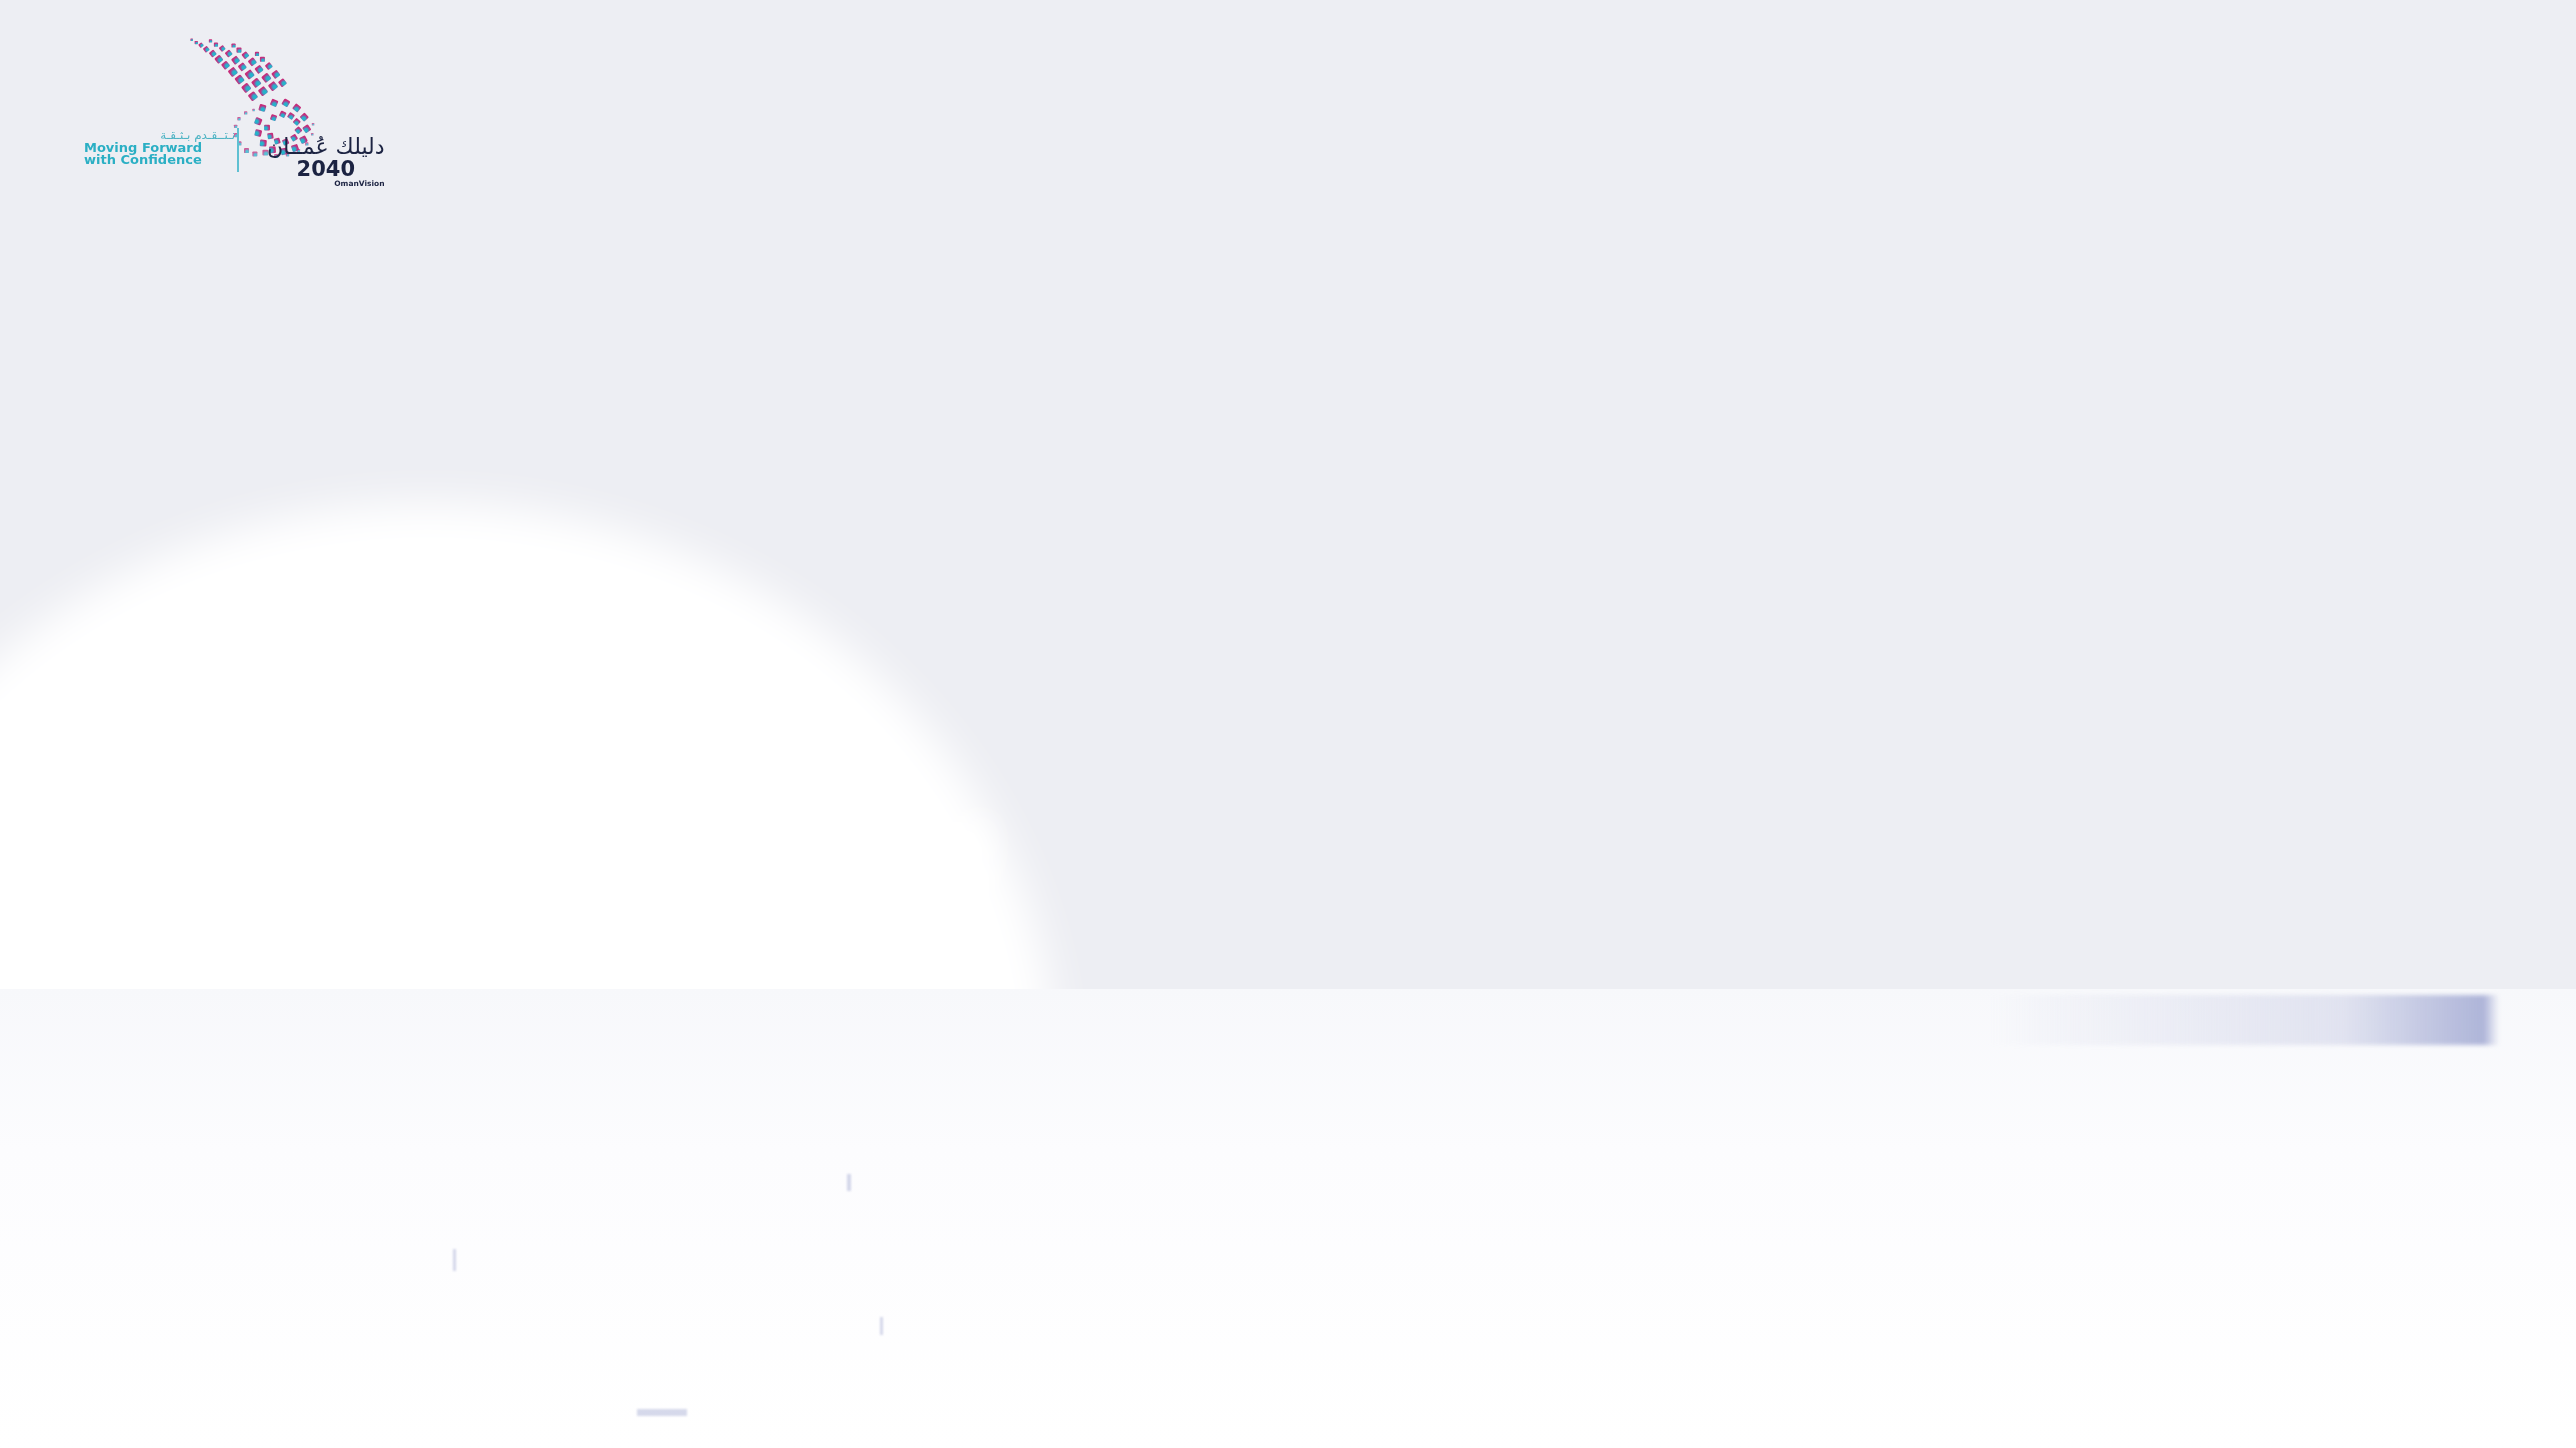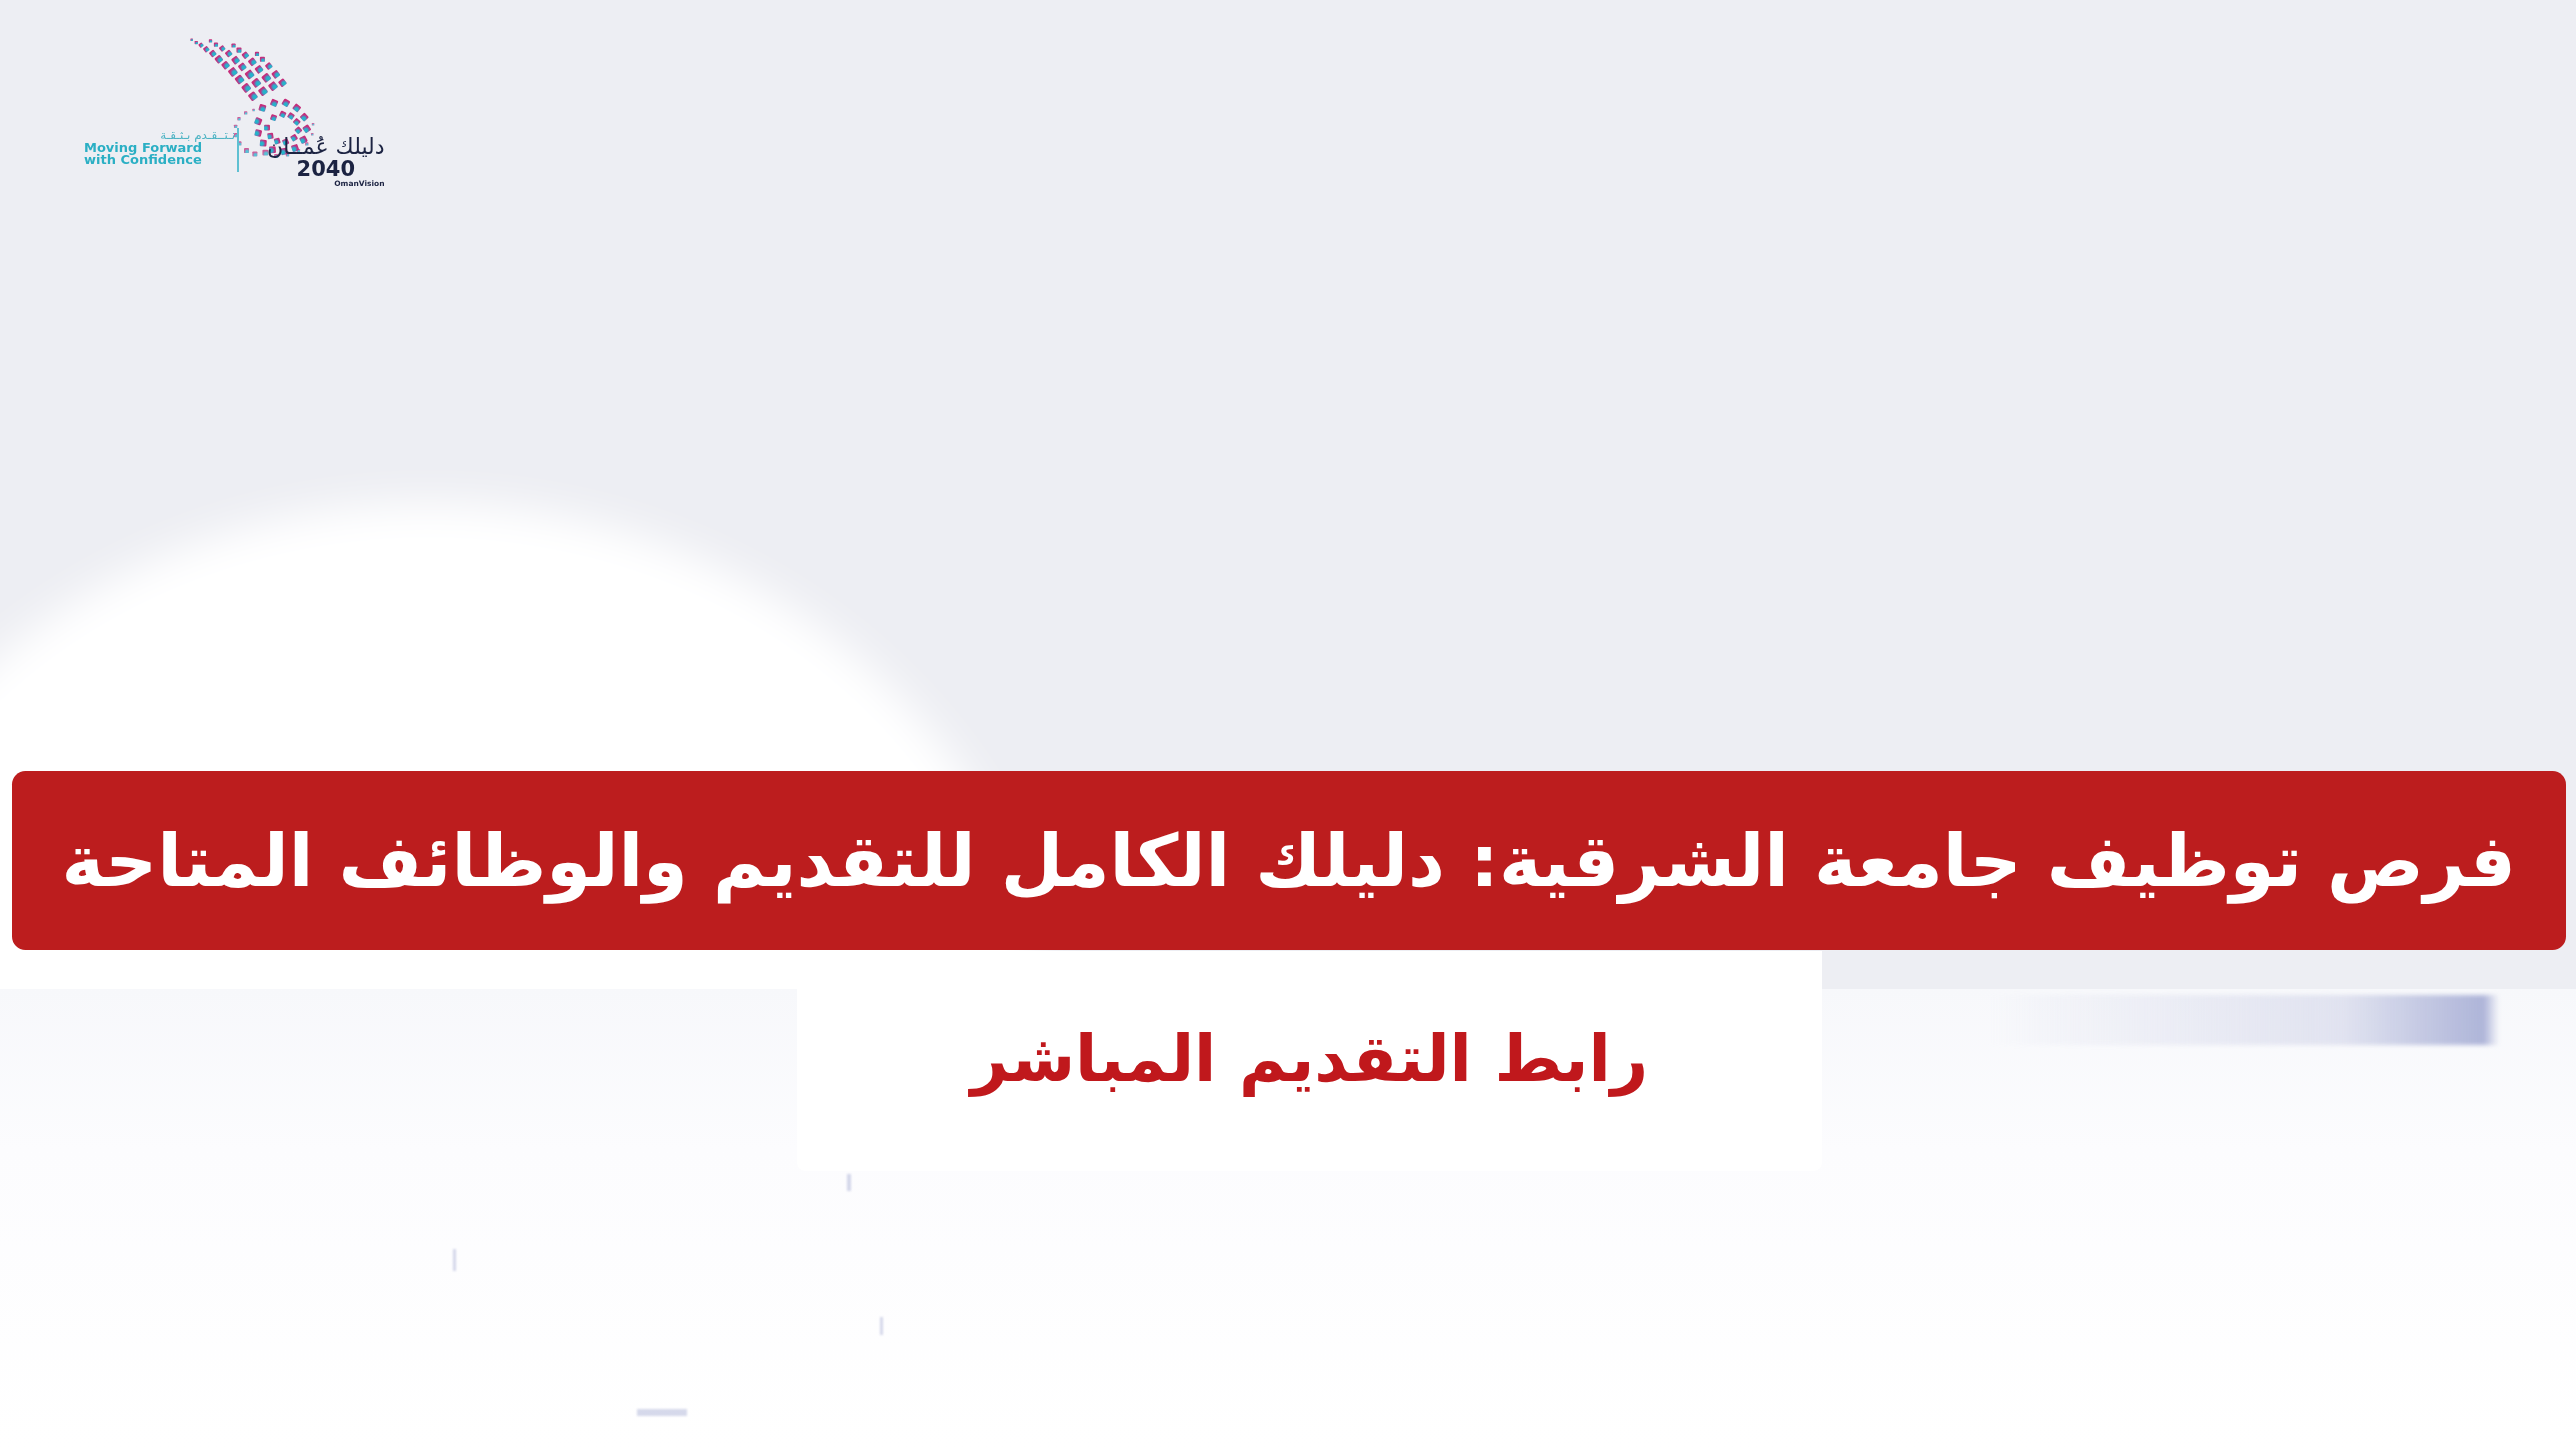--- a/index.html
+++ b/index.html
@@ -349,22 +349,16 @@
     <div class="oman-divider"></div>
 
     <div class="oman-name">
       <div class="ar">دليلك عُمــان</div>
       <div class="yr">2040</div>
       <div class="en">OmanVision</div>
     </div>
   </div>
 
 
-  <div class="red-banner">
-    <div class="red-banner-title">فرص توظيف جامعة الشرقية: دليلك الكامل للتقديم والوظائف المتاحة</div>
-  </div>
-
-  <div class="white-card">
-    <div class="white-card-title">رابط التقديم المباشر</div>
-  </div>
+
 
 </div>
 
 
 </body></html>

